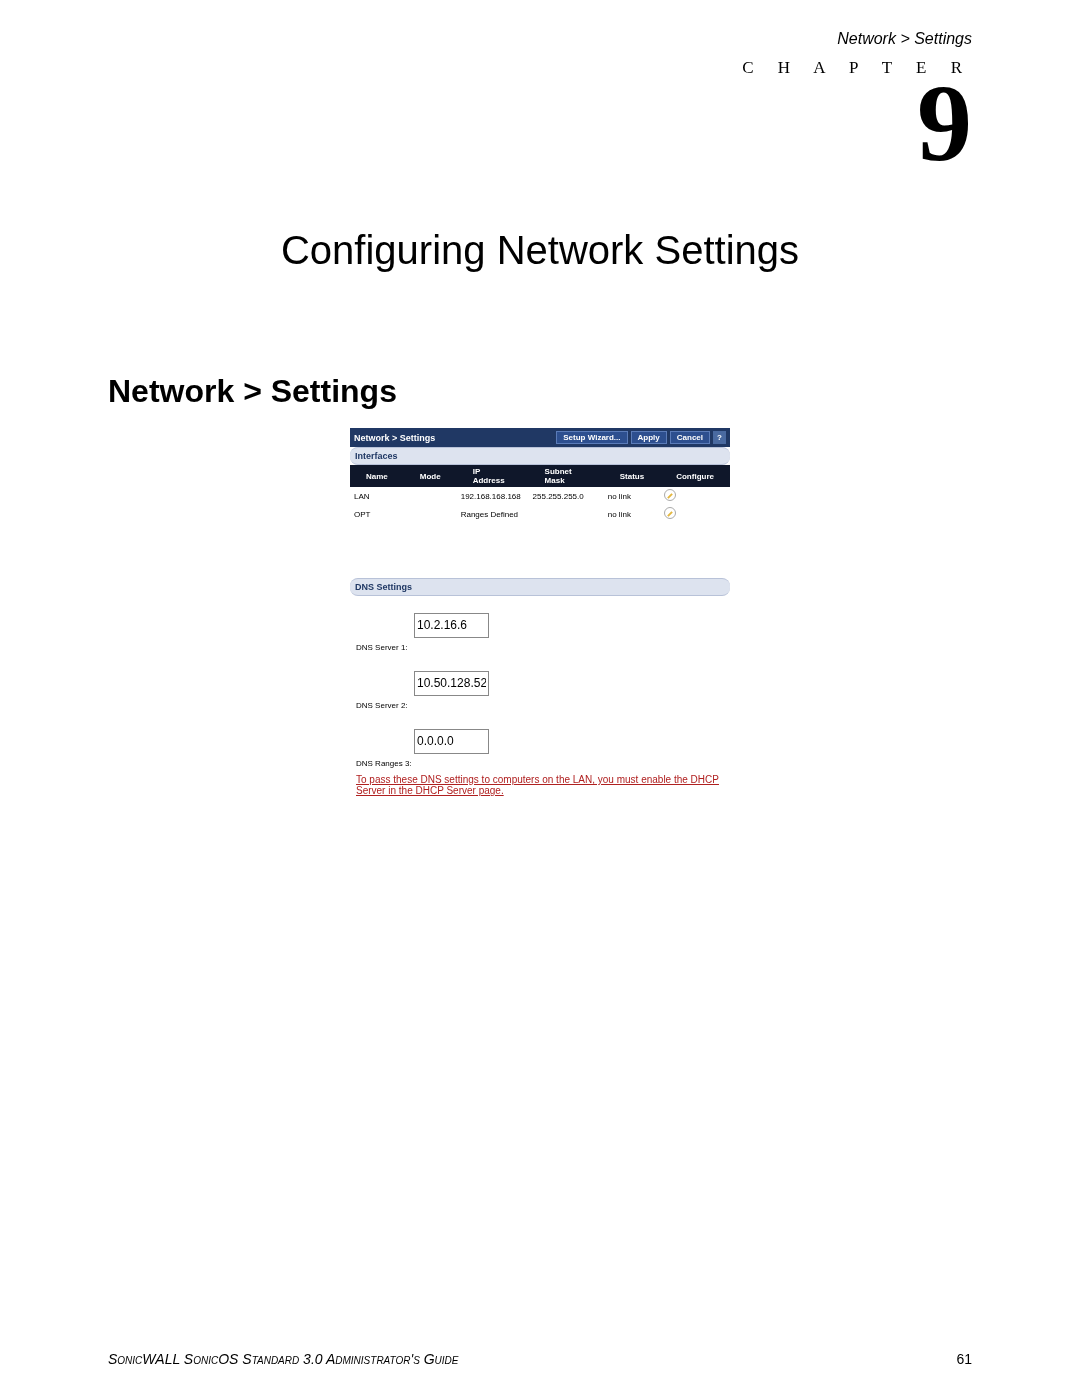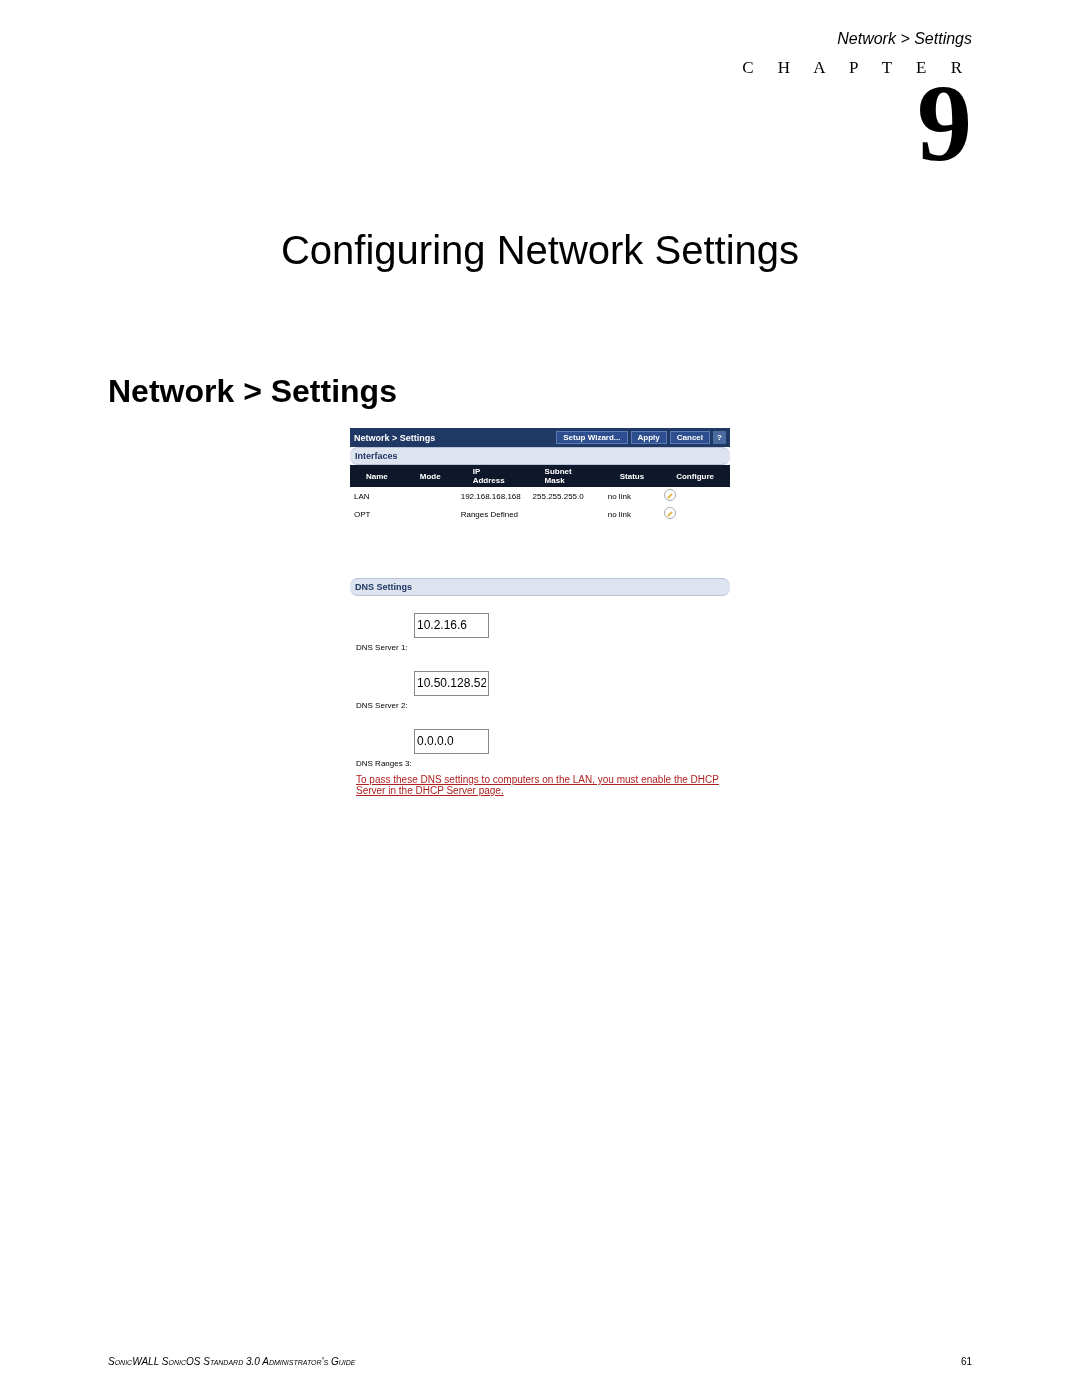--- a/index.html
+++ b/index.html
@@ -155,21 +155,21 @@
     padding: 4px 6px 6px 6px;
     text-decoration: underline;
   }
   .footer {
     position: absolute;
     bottom: 30px;
     left: 108px;
     right: 108px;
     display: flex;
     justify-content: space-between;
-    font-size: 10px;
+    font-size: 14px;
     font-style: italic;
     font-variant: small-caps;
   }
   .footer .pg { font-style: normal; font-variant: normal; }
 </style>
 </head>
 <body>
 
 <div class="page">
   <div class="header-crumb">Network &gt; Settings</div>

